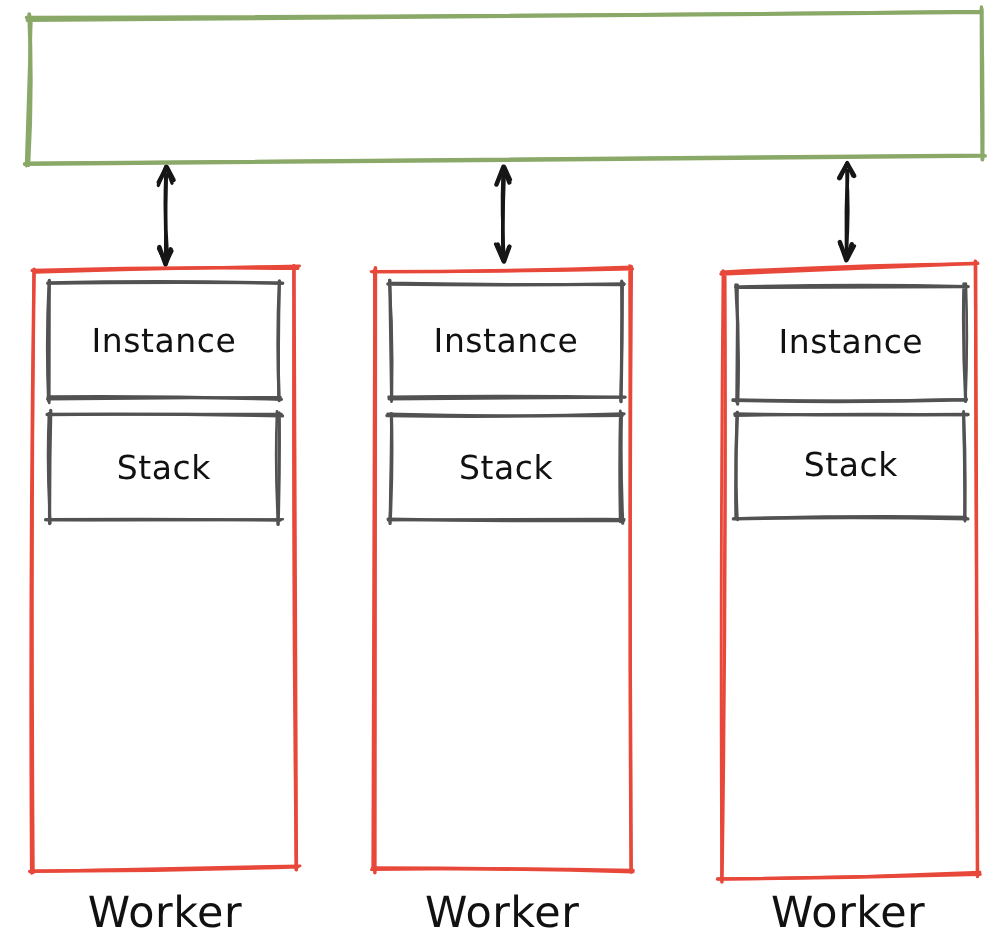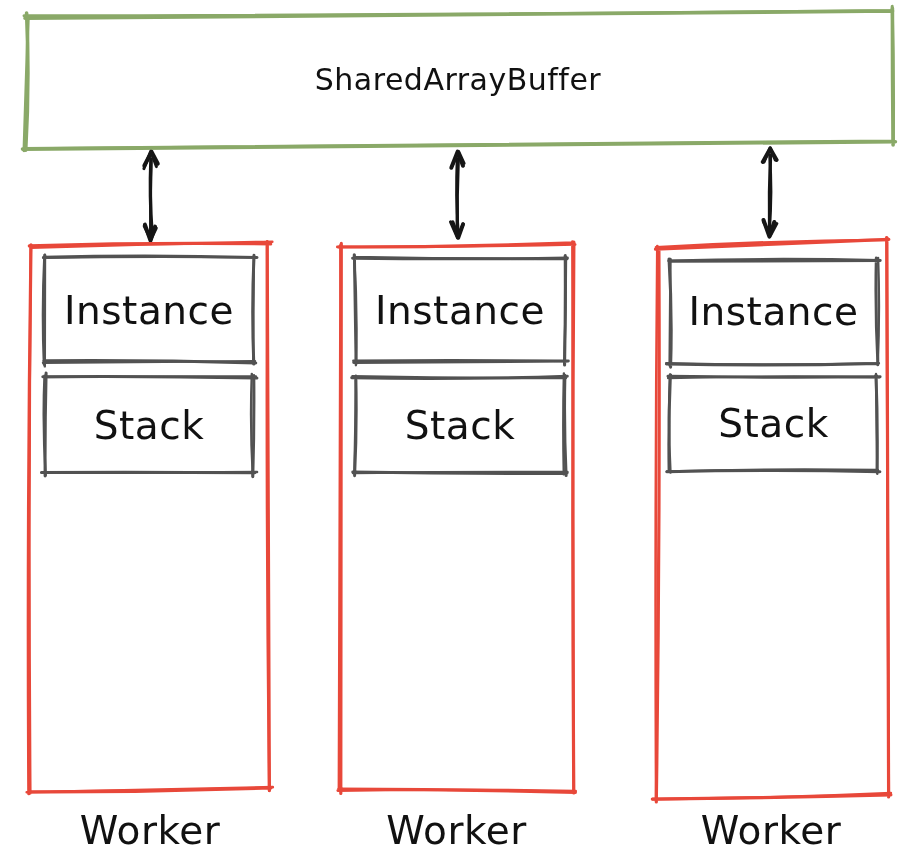--- a/index.html
+++ b/index.html
@@ -13,21 +13,21 @@
   .fill-green{fill:url(#hatchGreen);stroke:none;}
   .fill-gray{fill:url(#hatchGray);stroke:none;}
   .hatch-green-line{stroke:var(--c-green-hatch);stroke-width:1.8;}
   .hatch-gray-line{stroke:var(--c-gray-hatch);stroke-width:1.6;}
   .label{
     position:absolute;display:flex;align-items:center;justify-content:center;
     font-family:"DejaVu Sans",sans-serif;color:var(--c-text);
     letter-spacing:0.5px;white-space:nowrap;pointer-events:none;
   }
   .label-buffer{font-size:30px;}
-  .label-block{font-size:39px;}
+  .label-block{font-size:30px;}
   .label-worker{font-size:39px;}
 </style>
 </head>
 <body>
 
 <div class="canvas">
 
   <svg width="916" height="862" viewBox="0 0 916 862">
     <defs>
       <pattern id="hatchGreen" patternUnits="userSpaceOnUse" width="11" height="11" patternTransform="rotate(-58)">
@@ -108,21 +108,20 @@
         <path d="M351.7,377.8 Q459.5,379.8 567.3,376.2 M564.9,375.6 Q563.8,425.6 566.1,475.6 M567.0,473.2 Q459.9,473.9 352.8,471.9 M354.6,475.8 Q357.0,426.1 355.8,376.4" class="stroke-gray" stroke-width="3"></path>
         <path d="M352.4,376.3 Q459.2,378.7 565.9,378.0 M563.9,373.4 Q562.7,423.9 563.8,474.4 M567.5,472.0 Q460.2,471.9 352.9,473.0 M354.4,473.8 Q355.5,424.8 355.9,375.7" class="stroke-gray" stroke-width="2.4"></path>
       </g>
     <g id="shape-stack-2">
         <path d="M670,377 L877,377 L877,471 L670,471 Z" class="fill-gray"></path>
         <path d="M668.0,376.3 Q774.0,377.8 880.1,376.8 M876.0,375.2 Q877.9,423.9 877.0,472.5 M879.9,471.7 Q773.3,469.5 666.7,471.7 M669.1,471.8 Q668.3,423.3 670.4,374.8" class="stroke-gray" stroke-width="3"></path>
         <path d="M668.1,378.0 Q773.7,375.5 879.4,377.2 M876.0,373.9 Q876.7,423.9 877.3,473.8 M877.9,470.0 Q772.4,468.4 667.0,471.4 M670.5,472.6 Q667.8,423.6 670.0,374.6" class="stroke-gray" stroke-width="2.4"></path>
       </g>
   </svg>
 
-  <div class="label label-buffer" style="left:25px;top:13px;width:866px;height:133px;">SharedArrayBuffer</div>
 
   <div class="label label-block" style="left:45px;top:258px;width:208px;height:104px;">Instance</div>
   <div class="label label-block" style="left:45px;top:377px;width:208px;height:96px;">Stack</div>
 
   <div class="label label-block" style="left:355px;top:258px;width:210px;height:104px;">Instance</div>
   <div class="label label-block" style="left:355px;top:377px;width:210px;height:96px;">Stack</div>
 
   <div class="label label-block" style="left:670px;top:258px;width:207px;height:106px;">Instance</div>
   <div class="label label-block" style="left:670px;top:375px;width:207px;height:96px;">Stack</div>
 

